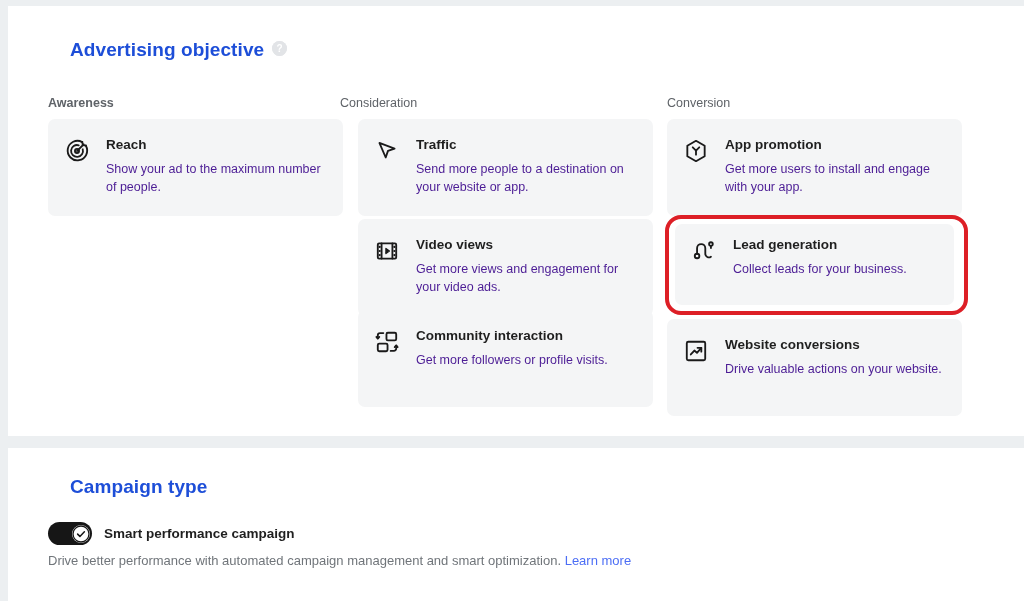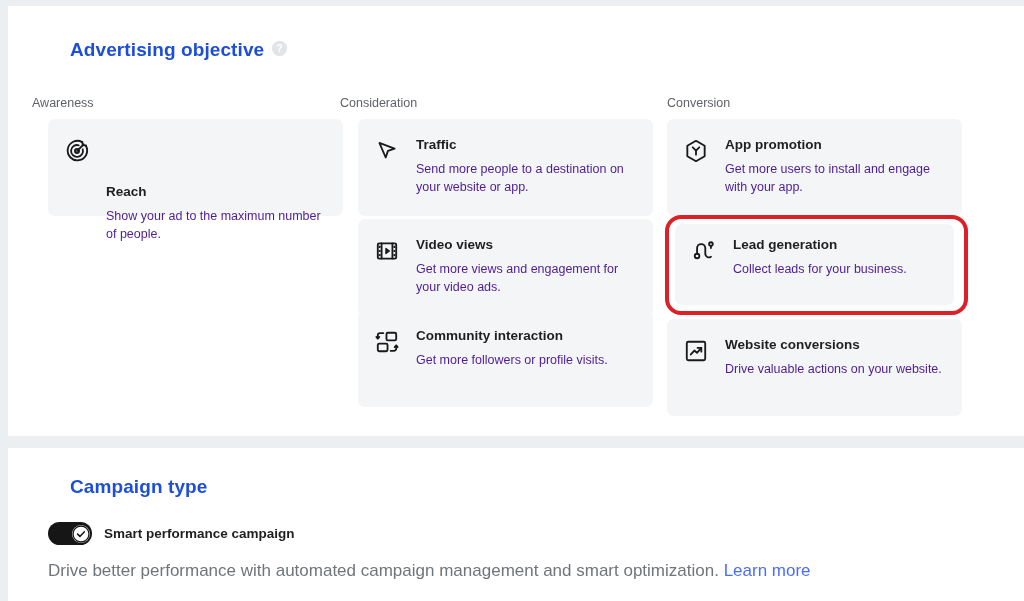--- a/index.html
+++ b/index.html
@@ -64,21 +64,21 @@
   .help-icon svg { display: block; }
 
   
   .col-header {
     position: absolute;
     font-size: 12.5px;
     color: #5f6368;
     top: 90px;
     white-space: nowrap;
   }
-  #col-h-awareness     { left: 24px; }
+  #col-h-awareness     { left: 40px; font-weight: bold; }
   #col-h-consideration { left: 332px; }
   #col-h-conversion    { left: 659px; }
 
   
   .card {
     position: absolute;
     background: #f4f5f6;
     border-radius: 7px;
     box-sizing: border-box;
     padding: 18px 16px 18px 16px;
@@ -166,22 +166,22 @@
   #toggle-label {
     margin-left: 12px;
     font-size: 13.5px;
     font-weight: 700;
     color: #1f1f1f;
     white-space: nowrap;
   }
   #campaign-desc {
     position: absolute;
     left: 40px;
-    top: 113px;
-    font-size: 17px;
+    top: 105px;
+    font-size: 13px;
     color: #70757a;
     white-space: nowrap;
   }
   #learn-more {
     color: #4c6ef5;
     text-decoration: none;
     cursor: pointer;
   }
 </style>
 </head>
@@ -206,21 +206,21 @@
       <div class="card-row">
         <span class="card-icon">
           <svg viewBox="0 0 24 24" fill="none" stroke="currentColor" stroke-width="1.7" stroke-linecap="round" stroke-linejoin="round">
             <path d="M20.2 7.2a9 9 0 1 1-3.4-3.4"></path>
             <path d="M17.3 10.4a5.5 5.5 0 1 1-3.7-3.7"></path>
             <circle cx="12" cy="12" r="1.9"></circle>
             <path d="M12 12l6.2-6.2"></path>
             <path d="M16.9 3.6l.4 2.9 2.9.4"></path>
           </svg>
         </span>
-        <span class="card-text" style="display: block; margin-top: 47px;">
+        <span class="card-text" style="display: block;">
           <span class="card-title" style="display: block;">Reach</span>
           <span class="card-desc" style="display: block;">Show your ad to the maximum number of people.</span>
         </span>
       </div>
     </div>
 
     <div class="card" id="card-traffic">
       <div class="card-row">
         <span class="card-icon">
           <svg viewBox="0 0 24 24" fill="none" stroke="currentColor" stroke-width="1.7" stroke-linecap="round" stroke-linejoin="round">

